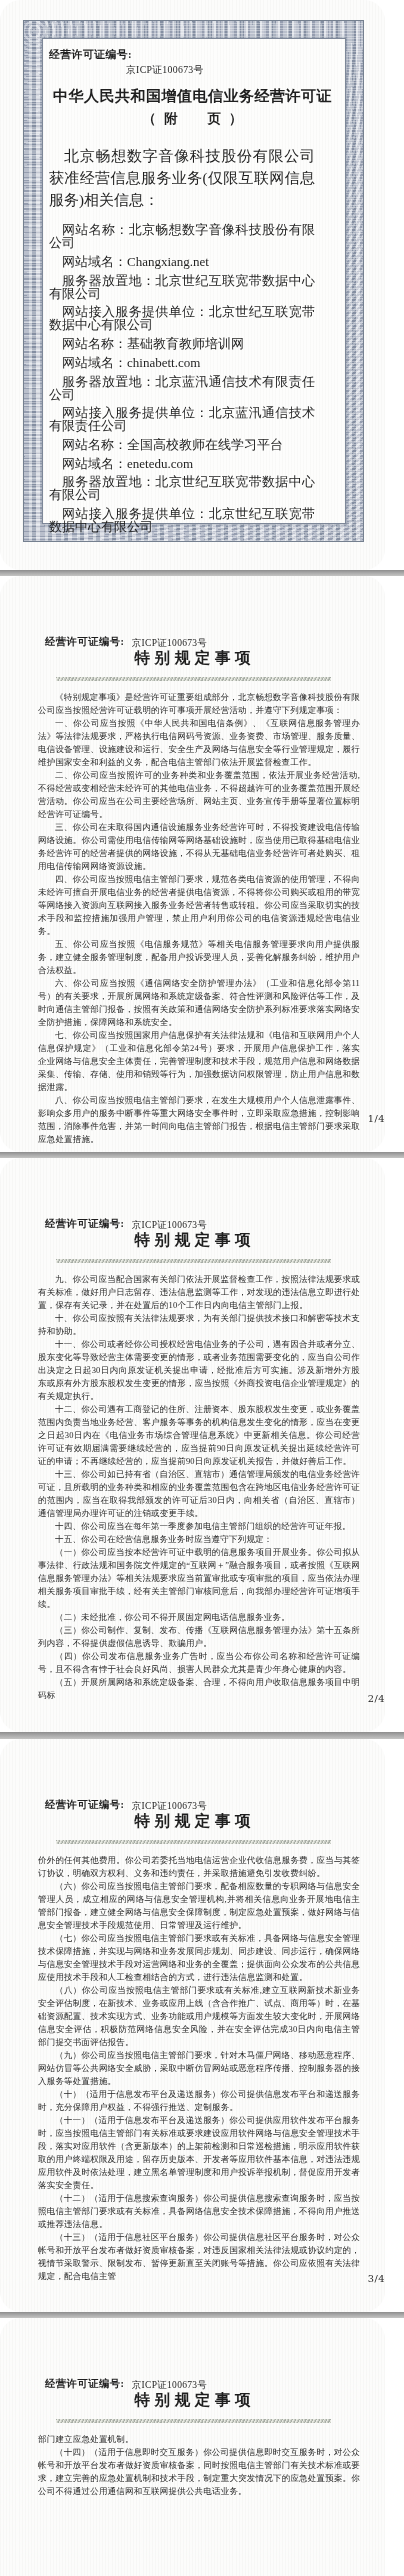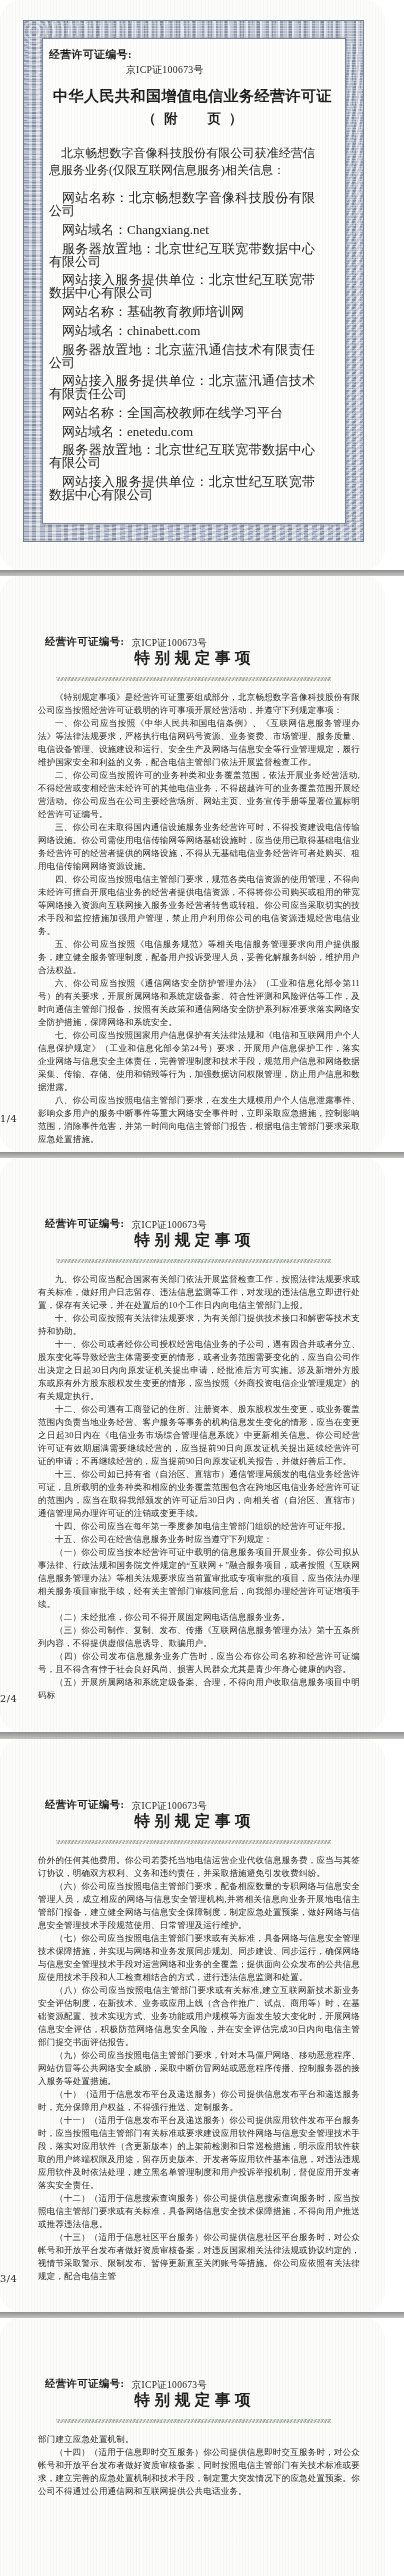--- a/index.html
+++ b/index.html
@@ -19,39 +19,39 @@
       repeating-linear-gradient(90deg,#a2aabb 0 4.6px,#ccd1db 4.6px 7.7px,#8e98ab 7.7px 12.4px,#d6dae2 12.4px 16px);}
   .frame-inner{position:absolute;inset:17.5px;background:#fdfdfc;border:0.5px solid #7d8798;
     box-shadow:0 0 0 1.5px rgba(125,135,152,0.28);
     background-image:repeating-linear-gradient(90deg, rgba(110,110,100,0.03) 0 1px, rgba(255,255,255,0) 1px 3.1px);}
   .p1-content{position:absolute;left:49px;right:49px;top:48px;}
   .p1-lic-label{font-size:10.8px;font-weight:700;letter-spacing:0.5px;}
   .p1-lic-value{margin:2.1px 0 0 77px;font-size:9.8px;letter-spacing:0.3px;}
   .p1-title{margin:10.3px 0 0;text-align:center;font-size:15px;font-weight:700;letter-spacing:0.5px;font-family:Liberation Serif, serif;}
   .p1-sub{margin:4.1px 0 0;text-align:center;font-size:13.4px;font-weight:700;letter-spacing:8.2px;text-indent:8.2px;font-family:Liberation Mono, monospace;}
   .p1-block{width:266px;margin-top:16.5px;}
-  .p1-intro{margin:0 0 12.4px;font-size:12px;line-height:17px;text-indent:1em;text-align:justify;}
+  .p1-intro{margin:0 0 12.4px;font-size:15px;line-height:22px;text-indent:1em;text-align:justify;}
   .entry{margin:0 0 5.7px;font-size:13px;line-height:13px;text-indent:1em;text-align:justify;}
 
   
   .pg2{height:576px;}
   .pg3{height:574px;}
   .pg4{height:573px;}
   .pg5{height:555px;}
   .sp-head{position:absolute;top:59px;left:45px;white-space:nowrap;}
   .sp-head .lic-label{font-size:10.3px;font-weight:700;letter-spacing:0.5px;}
   .sp-head .lic-value{font-size:9.5px;margin-left:5.2px;position:relative;top:1px;letter-spacing:0.3px;}
   .sp-title{position:absolute;top:72px;left:0;width:100%;margin:0;text-align:center;
             font-size:15.5px;font-weight:700;letter-spacing:4.6px;text-indent:4.6px;}
   .sp-zig{position:absolute;top:101px;left:56px;right:54px;height:4.1px;opacity:.85;
           background:repeating-linear-gradient(115deg,#9aa098 0 1px,#e4e6de 1px 2.1px,#bfc4ba 2.1px 3.1px);}
   .sp-body{position:absolute;top:115px;left:38px;right:25px;}
   .sp-body p{margin:0;text-align:justify;text-indent:2em;font-size:8.5px;line-height:13px;letter-spacing:0.2px;}
   .sp-body p.cont{text-indent:0;}
-  .sp-pagenum{position:absolute;bottom:28px;left:0;width:100%;text-align:left;
+  .sp-pagenum{position:absolute;bottom:28px;left:0;width:100%;text-align:right;
               font-size:9.8px;letter-spacing:0.5px;font-family:"DejaVu Serif","Liberation Serif",serif;}
 </style>
 </head>
 <body>
 
 <div class="canvas">
 
   <section class="page page-cover">
     <div class="frame">
       <div class="frame-inner"></div>

